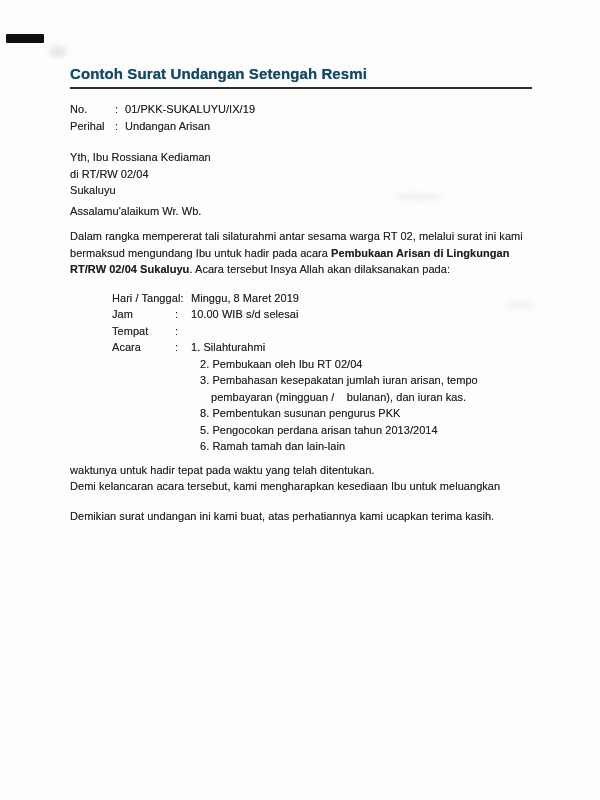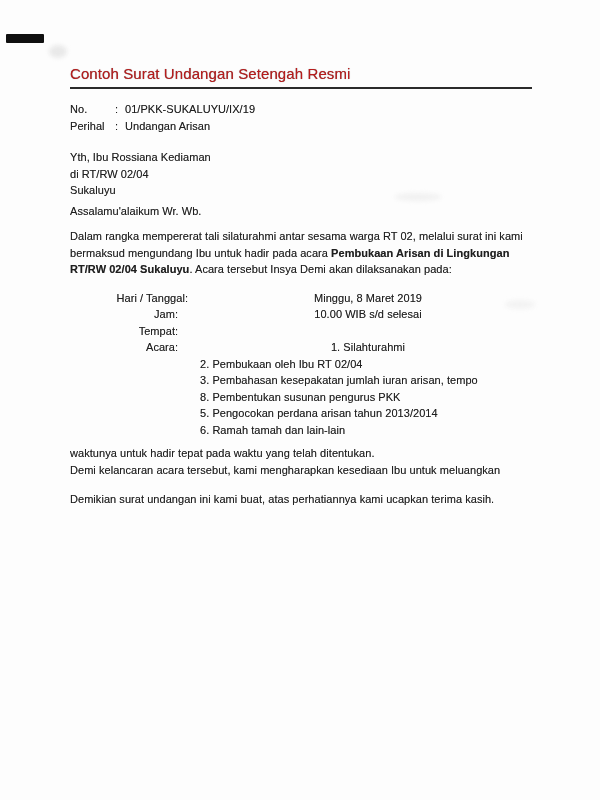--- a/index.html
+++ b/index.html
@@ -7,35 +7,35 @@
     position:relative;width:600px;height:800px;background:#fdfdfd;overflow:hidden;
     font-family:"Liberation Sans", sans-serif;color:#1f1f1f;
   }
   .content{
     position:absolute;left:70px;top:64px;width:475px;
     font-size:11px;line-height:16.5px;letter-spacing:.05px;
     text-shadow:0 0 .6px rgba(45,45,45,.55);
   }
   .line{white-space:nowrap;}
   .title{
-    font-size:15px;font-weight:normal;line-height:20px;color:#b91c1c;
+    font-size:15px;font-weight:bold;line-height:20px;color:#0c4a6e;
     letter-spacing:.1px;text-shadow:0 0 .7px rgba(10,10,10,.6);white-space:nowrap;
   }
   .rule{border:none;border-top:2px solid #2b2b2b;margin:3px 0 0 0;width:462px;}
   .meta{margin-top:12px;}
   .meta-row{display:grid;grid-template-columns:45px 10px auto;}
   .recipient{margin-top:15px;}
   .salutation{margin-top:4px;}
   .para1{margin-top:9px;}
   .bold{font-weight:bold;}
   .details{margin-top:12px;margin-left:42px;}
   .detail-row{display:grid;grid-template-columns:63px 10px 1fr;line-height:16.5px;}
   .detail-row.first{grid-template-columns:76px 1fr;}
-  .detail-row .lbl{white-space:nowrap;text-align:right;}
-  .detail-row .val{padding-left:6px;white-space:pre;text-align:center;}
+  .detail-row .lbl{white-space:nowrap;}
+  .detail-row .val{padding-left:6px;white-space:pre;}
   .detail-row.first .val{padding-left:3px;}
   .agenda{margin-left:130px;}
   .agenda .item{white-space:pre;}
   .agenda .wrap{padding-left:11px;}
   .closing1{margin-top:7px;}
   .closing2{margin-top:13px;}
   .signature{margin-top:53px;margin-left:293px;}
   .sig-name{margin-top:51px;}
   
   .artifact{position:absolute;pointer-events:none;}
@@ -78,21 +78,21 @@
       <div class="line">Sukaluyu</div>
     </div>
 
     <div class="salutation">
       <div class="line">Assalamu'alaikum Wr. Wb.</div>
     </div>
 
     <div class="para1">
       <div class="line">Dalam rangka mempererat tali silaturahmi antar sesama warga RT 02, melalui surat ini kami</div>
       <div class="line"><span>bermaksud mengundang Ibu untuk hadir pada acara </span><span class="bold">Pembukaan Arisan di Lingkungan</span></div>
-      <div class="line"><span class="bold">RT/RW 02/04 Sukaluyu</span><span>. Acara tersebut Insya Demi akan dilaksanakan pada:</span></div>
+      <div class="line"><span class="bold">RT/RW 02/04 Sukaluyu</span><span>. Acara tersebut Insya Allah akan dilaksanakan pada:</span></div>
     </div>
 
     <div class="details">
       <div class="detail-row first">
         <span class="lbl"><span>Hari / Tanggal</span><span>:</span></span>
         <span class="val">Minggu, 8 Maret 2019</span>
       </div>
       <div class="detail-row">
         <span class="lbl">Jam</span>
         <span>:</span>
@@ -105,20 +105,21 @@
       <div class="detail-row">
         <span class="lbl">Acara</span>
         <span>:</span>
         <span class="val">1. Silahturahmi</span>
       </div>
     </div>
 
     <div class="agenda">
       <div class="item">2. Pembukaan oleh Ibu RT 02/04</div>
       <div class="item">3. Pembahasan kesepakatan jumlah iuran arisan, tempo</div>
+      <div class="item wrap">pembayaran (mingguan /    bulanan), dan iuran kas.</div>
       <div class="item">8. Pembentukan susunan pengurus PKK</div>
       <div class="item">5. Pengocokan perdana arisan tahun 2013/2014</div>
       <div class="item">6. Ramah tamah dan lain-lain</div>
     </div>
 
     <div class="closing1">
       <div class="line">waktunya untuk hadir tepat pada waktu yang telah ditentukan.</div>
       <div class="line">Demi kelancaran acara tersebut, kami mengharapkan kesediaan Ibu untuk meluangkan</div>
     </div>
 

